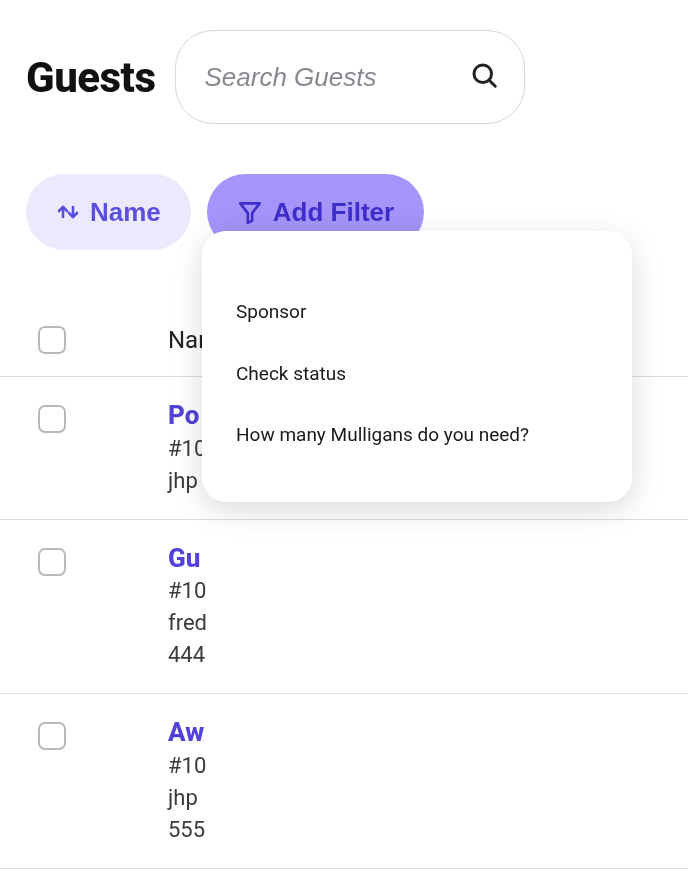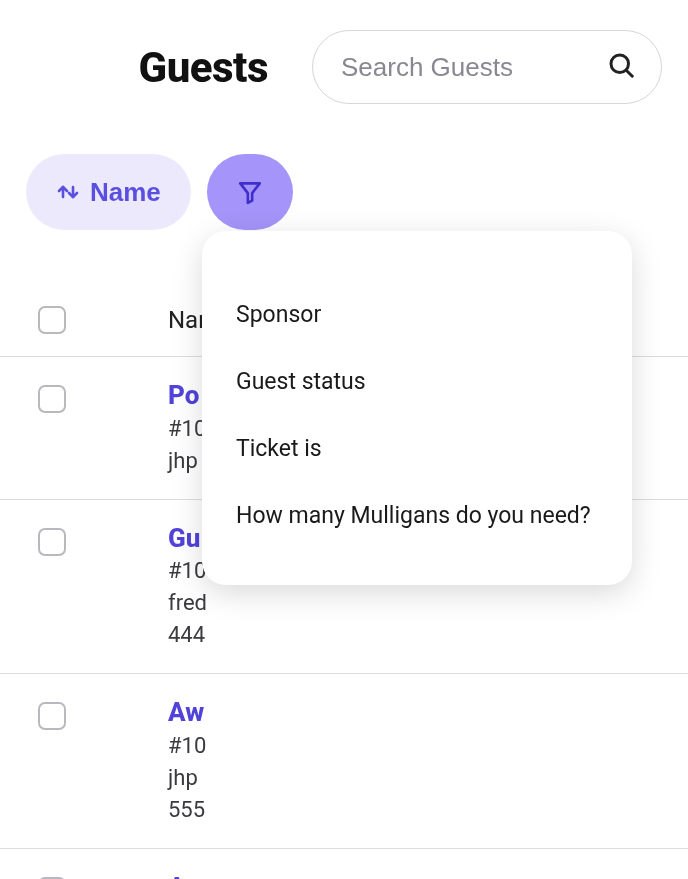--- a/index.html
+++ b/index.html
@@ -12,43 +12,43 @@
     background: #ffffff;
     width: 688px;
     height: 879px;
     overflow: hidden;
     position: relative;
   }
   .header {
     display: flex;
     align-items: center;
     padding: 30px 26px 0 26px;
-    gap: 44px;
-    justify-content: flex-end;
+    gap: 20px;
   }
   .page-title {
     font-size: 42px;
     font-weight: 800;
     color: #111111;
     letter-spacing: -0.5px;
   }
   .search-wrap {
     flex: 1;
     position: relative;
     max-width: 350px;
   }
   .search-input {
     width: 100%;
-    height: 74px;
+    height: 94px;
     border: 1.5px solid #d6d6db;
     border-radius: 38px;
     padding: 0 70px 0 28px;
     font-size: 26px;
     color: #333;
     outline: none;
+    font-style: italic;
   }
   .search-input::placeholder {
     color: #888890;
   }
   .search-icon {
     position: absolute;
     right: 26px;
     top: 50%;
     transform: translateY(-50%);
     color: #222;
@@ -85,21 +85,21 @@
     top: 231px;
     width: 430px;
     background: #ffffff;
     border-radius: 24px;
     box-shadow: 0 8px 30px rgba(0,0,0,0.15);
     padding: 50px 0 36px 0;
     z-index: 20;
   }
   .dropdown-item {
     padding: 18px 34px;
-    font-size: 23px;
+    font-size: 19px;
     color: #1a1a1a;
     cursor: pointer;
     line-height: 1.35;
   }
   .table-wrap {
     margin-top: 54px;
     width: 100%;
   }
   .row {
     display: flex;
@@ -176,20 +176,21 @@
       </svg>
     </span>
     <span>Name</span>
   </button>
   <button class="pill pill-solid">
     <span>
       <svg width="26" height="26" viewBox="0 0 24 24" fill="none" stroke="#3e2fcc" stroke-width="2.4" stroke-linecap="round" stroke-linejoin="round">
         <polygon points="3 4 21 4 14 13 14 20 10 22 10 13 3 4"></polygon>
       </svg>
     </span>
+    <span>Add Filter</span>
   </button>
 </div>
 
 <div class="table-wrap">
   <div class="row header-row">
     <div class="cell-check">
       <div class="checkbox"></div>
     </div>
     <div class="cell-content">
       <span class="col-header">Name</span>
@@ -237,16 +238,15 @@
     </div>
     <div class="cell-content">
       <div class="guest-name">Ap</div>
 
     </div>
   </div>
 </div>
 
 <div class="dropdown">
   <div class="dropdown-item">Sponsor</div>
-  <div class="dropdown-item">Guest status</div>
-  <div class="dropdown-item">Ticket is</div>
+  <div class="dropdown-item">Check status</div>
   <div class="dropdown-item">How many Mulligans do you need?</div>
 </div>
 
 </body></html>

